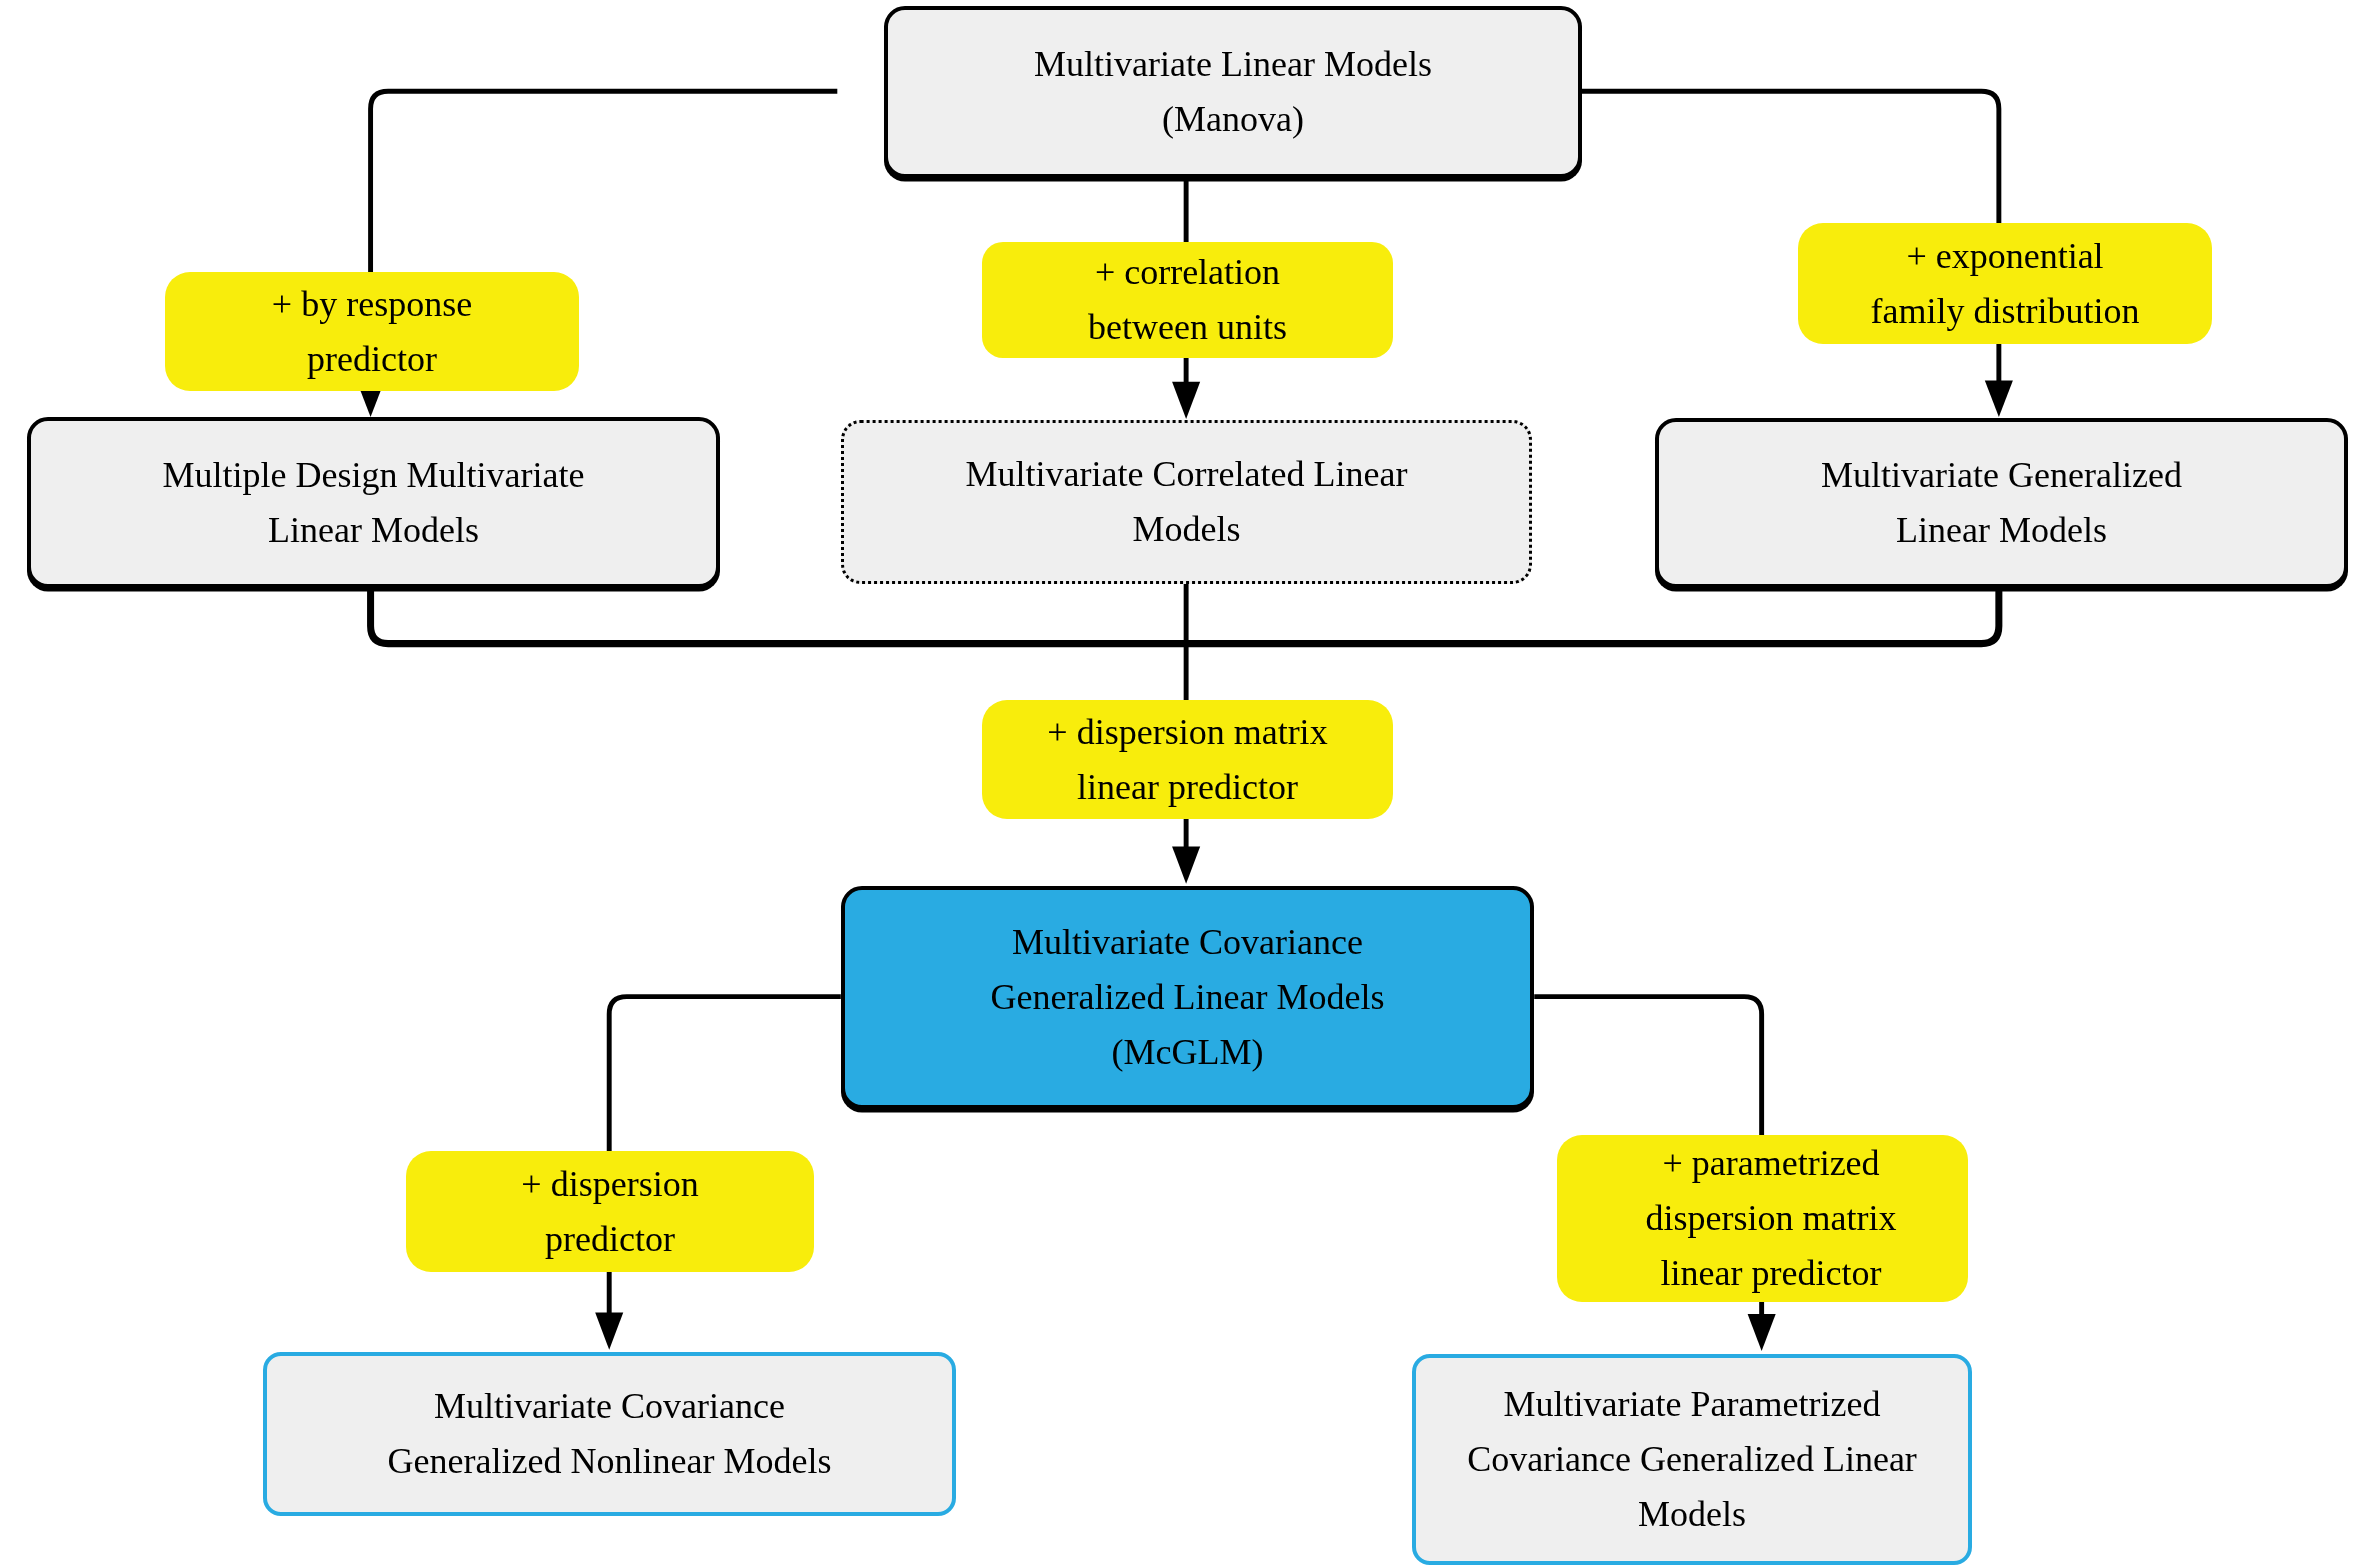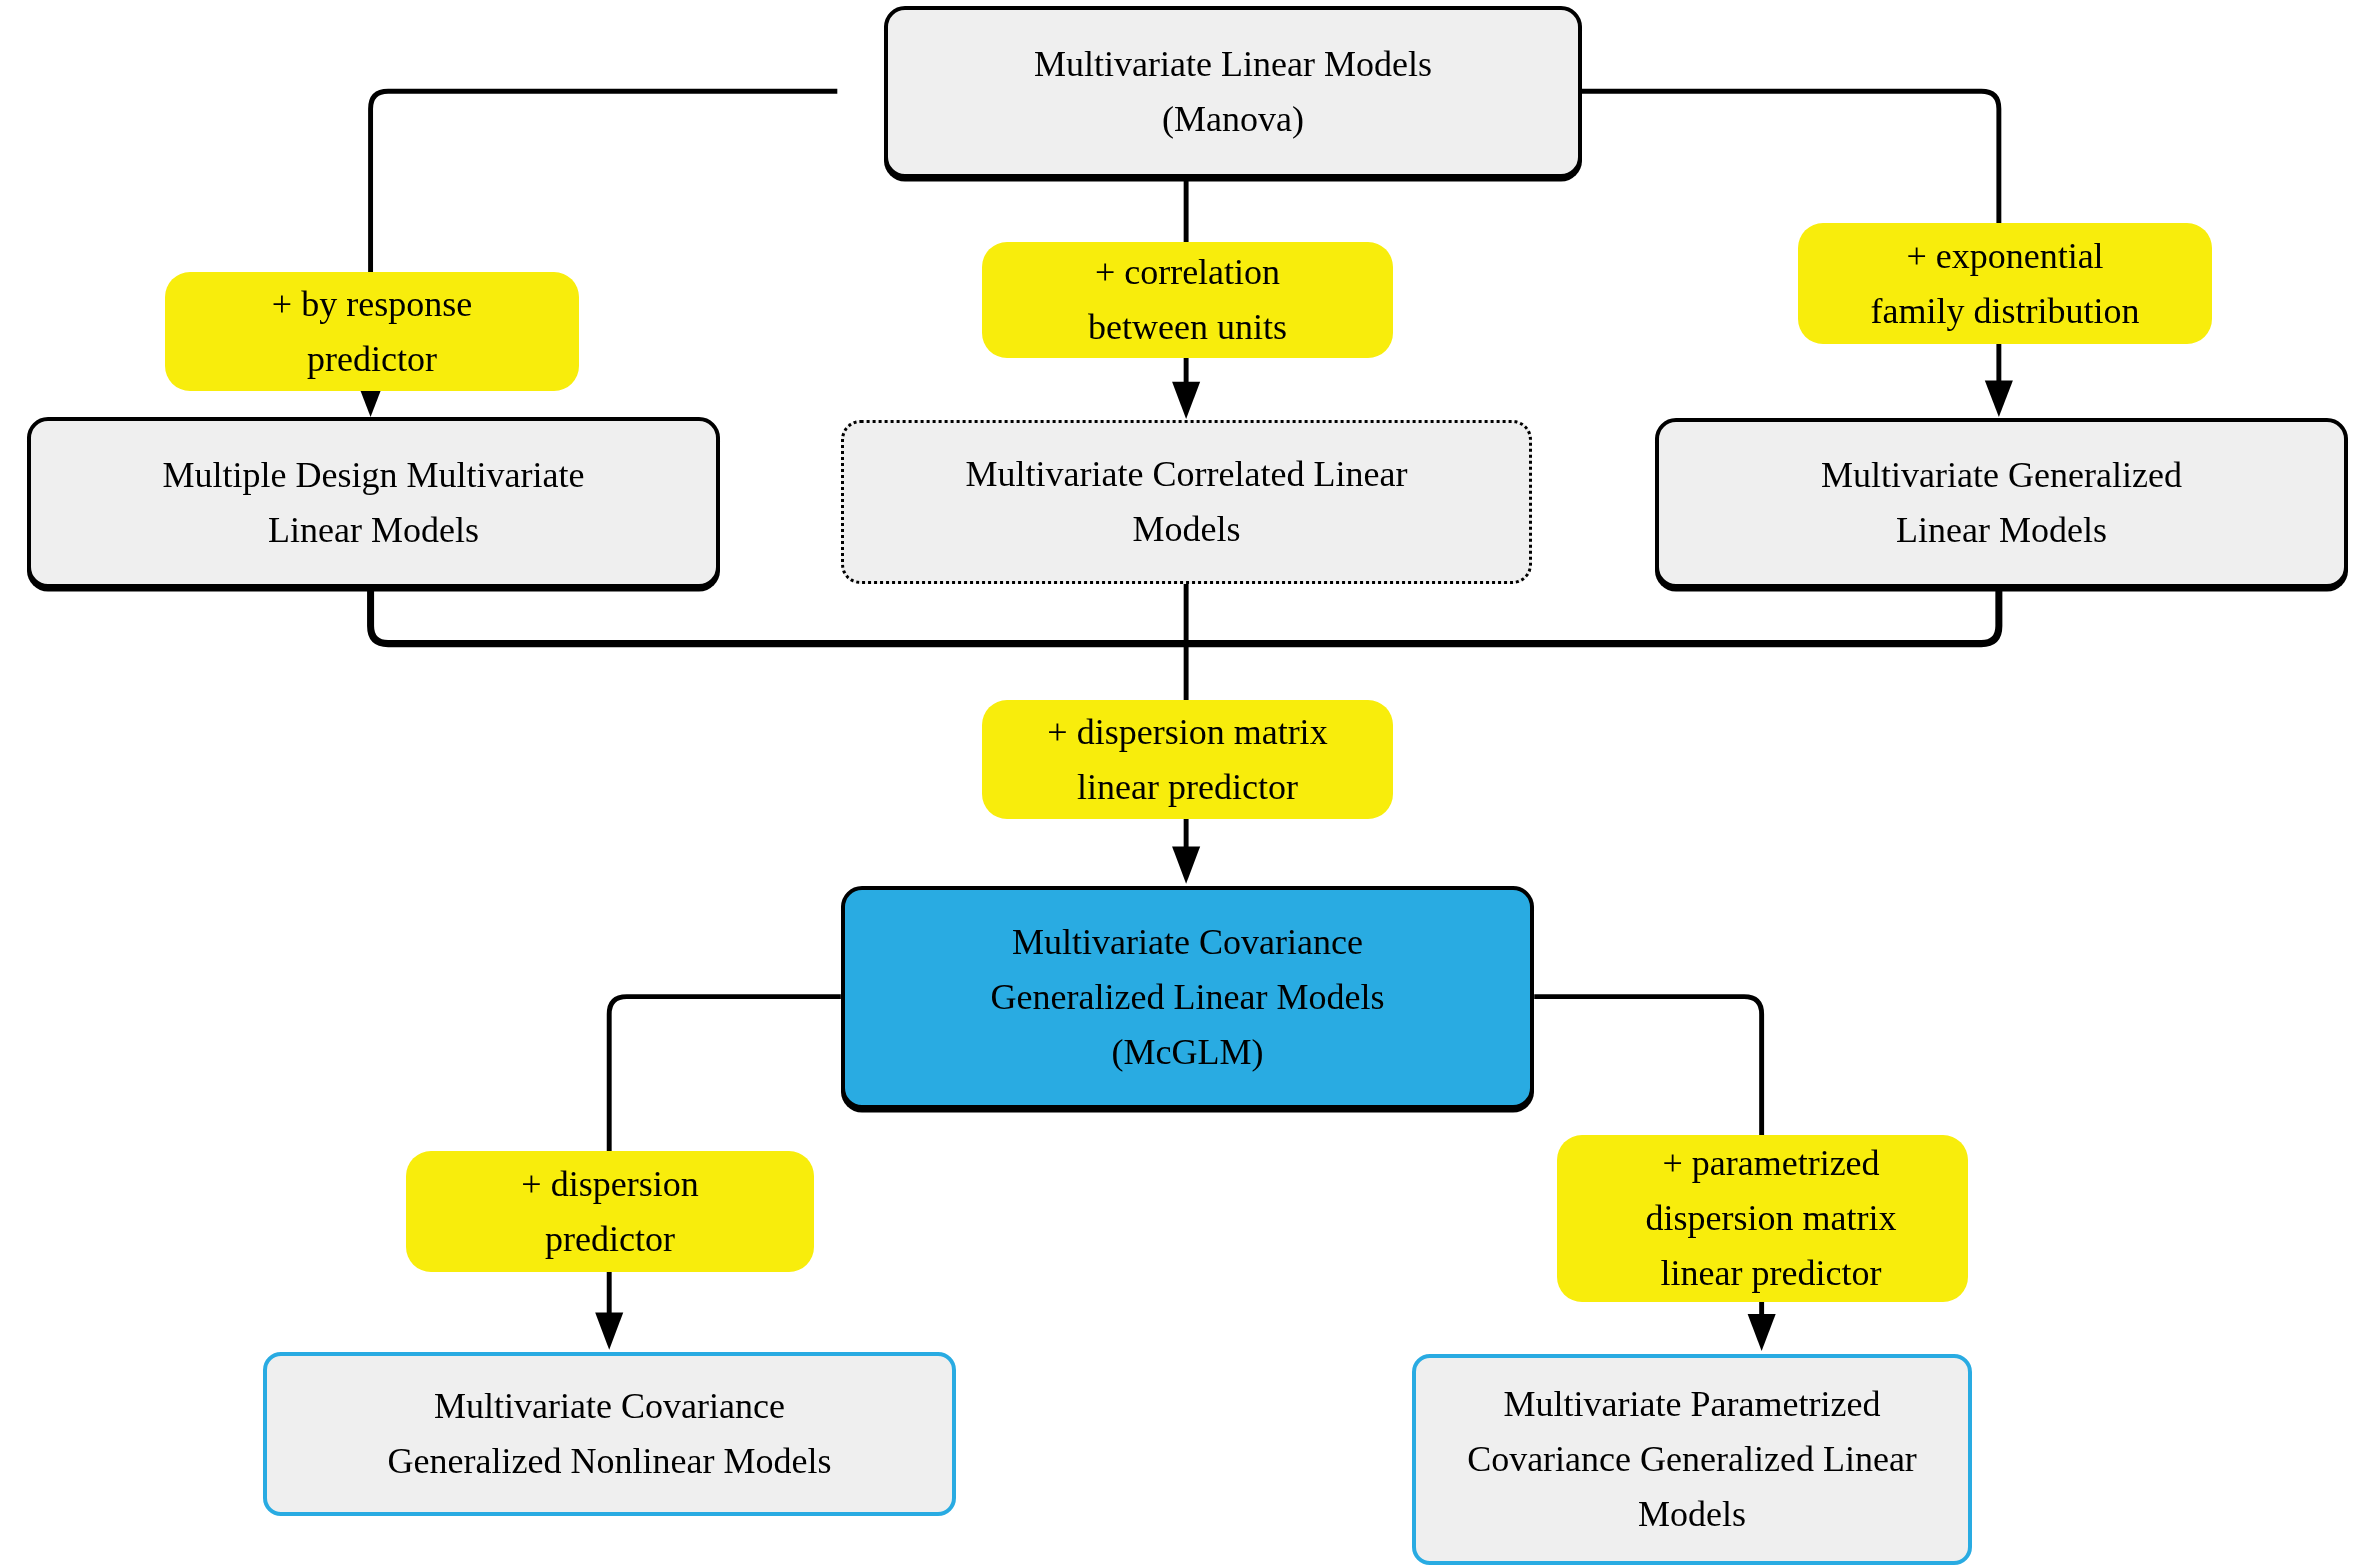--- a/index.html
+++ b/index.html
@@ -74,21 +74,21 @@
 
   <div class="node shadow" style="left:837px;top:5.6px;width:698px;height:172px;margin-left:47px;">
     <div class="ln">Multivariate Linear Models</div>
     <div class="ln">(Manova)</div>
   </div>
 
   <div class="plabel" style="left:165px;top:226px;width:414px;height:119px;margin-top:46px;">
     <div class="ln">+ by response</div>
     <div class="ln">predictor</div>
   </div>
-  <div class="plabel" style="left:982px;top:242px;width:411px;height:116px;">
+  <div class="plabel" style="left:982px;top:242px;width:411px;height:116px;border-radius:21px;">
     <div class="ln">+ correlation</div>
     <div class="ln">between units</div>
   </div>
   <div class="plabel" style="left:1798px;top:223px;width:414px;height:121px;">
     <div class="ln">+ exponential</div>
     <div class="ln">family distribution</div>
   </div>
 
   <div class="node shadow" style="left:27px;top:417px;width:693px;height:171px;">
     <div class="ln">Multiple Design Multivariate</div>

